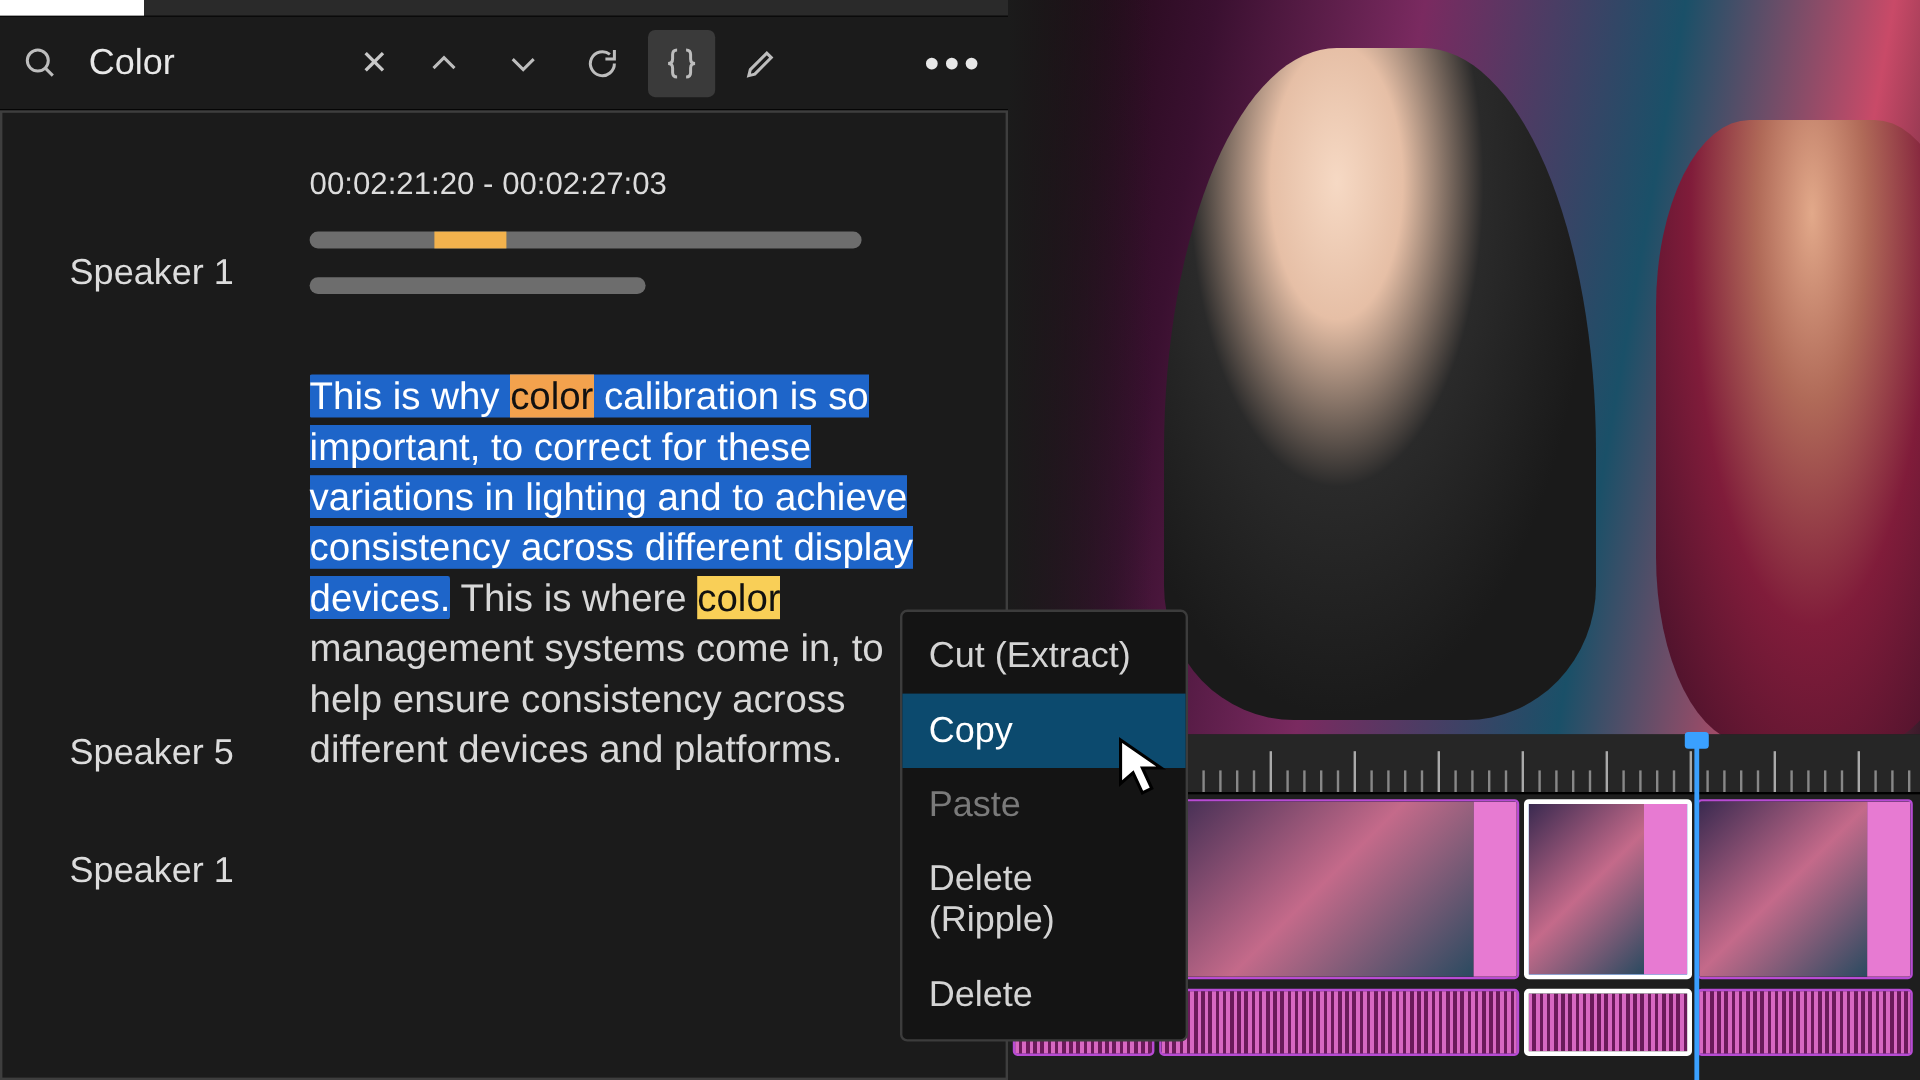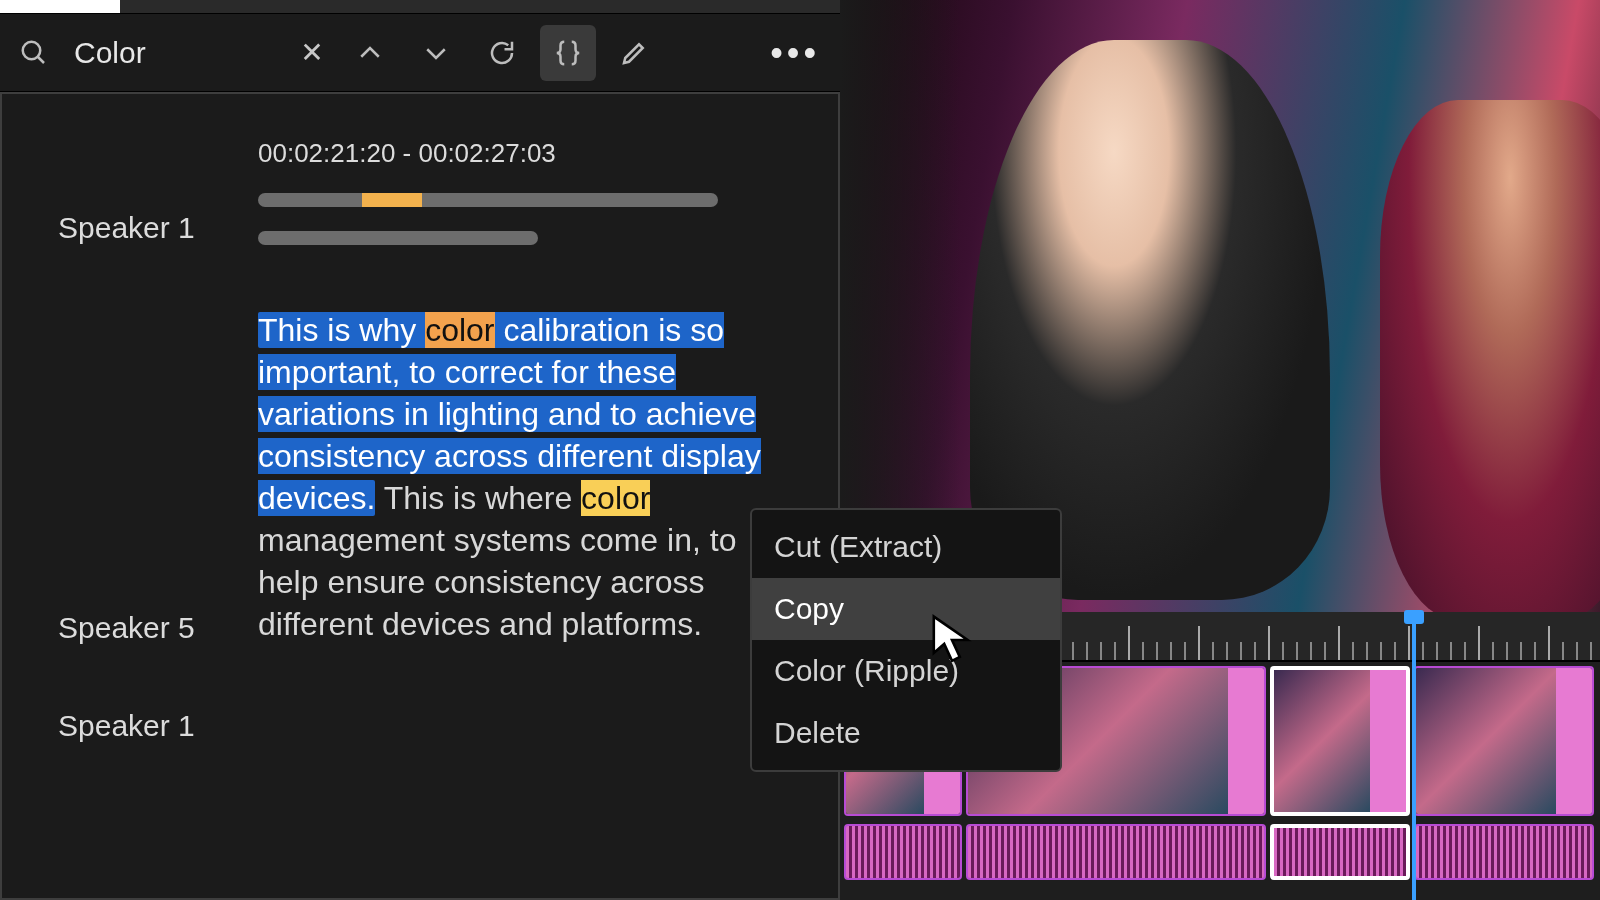--- a/index.html
+++ b/index.html
@@ -31,23 +31,23 @@
   .track{position:relative;height:14px;border-radius:7px;background:#6d6d6d;width:460px;margin-bottom:24px}
   .track .hi{position:absolute;top:0;height:100%;background:#f3b24d}
   .track2{width:280px;margin-bottom:0}
 
   .para{font-size:32px;line-height:42px;color:#d8d8d8}
   .sel{background:#1e65c9;color:#fff;border-radius:2px}
   .match-o{background:#f3a24d;color:#111}
   .match-y{background:#f9cf57;color:#111}
 
   
-  .ctx{position:absolute;left:750px;top:508px;width:312px;background:#141414;border:2px solid #3c3c3c;border-radius:6px;padding:6px 0;z-index:50}
+  .ctx{position:absolute;left:750px;top:508px;width:240px;background:#141414;border:2px solid #3c3c3c;border-radius:6px;padding:6px 0;z-index:50}
   .ctx .item{padding:14px 22px;font-size:30px;color:#d4d4d4}
-  .ctx .item.hov{background:#404040;color:#fff}
+  .ctx .item.hov{background:#0c4a6e;color:#fff}
   .ctx .item.dis{color:#7a7a7a}
 
   
   .cursor{position:absolute;left:930px;top:614px;z-index:60}
   .cursor svg{width:44px;height:52px}
 
   
   .preview{position:absolute;left:840px;top:0;width:760px;height:620px;background:linear-gradient(100deg,#14060a 0%,#3a1030 20%,#7a2a60 40%,#1a5068 65%,#c94a68 85%,#3a1a2a 100%)}
   .person1{position:absolute;left:130px;top:40px;width:360px;height:560px;border-radius:40% 40% 30% 30%/60% 60% 20% 20%;background:radial-gradient(ellipse at 40% 20%,#f6d9c4 0%,#e6bfa6 18%,#2a2a2a 40%,#1a1a1a 70%)}
   .person2{position:absolute;right:-40px;top:100px;width:260px;height:520px;border-radius:30%;background:radial-gradient(ellipse at 50% 15%,#e2a98a 0%,#b06a58 25%,#801c3a 55%,#401028 100%)}
@@ -146,21 +146,22 @@
     <div class="row">
       <div class="speaker">Speaker 1</div>
     </div>
   </div>
 
 </div>
 
 <div class="ctx">
   <div class="item">Cut (Extract)</div>
   <div class="item hov">Copy</div>
-  <div class="item">Color (Ripple)</div>
+  <div class="item dis">Paste</div>
+  <div class="item">Delete (Ripple)</div>
   <div class="item">Delete</div>
 </div>
 
 <div class="cursor">
   <svg viewBox="0 0 32 40">
       <path d="M2 2 L2 30 L10 23 L16 36 L22 33 L16 20 L28 20 Z" fill="#fff" stroke="#000" stroke-width="2"></path>
     </svg>
 </div>
 
 <div class="preview">

